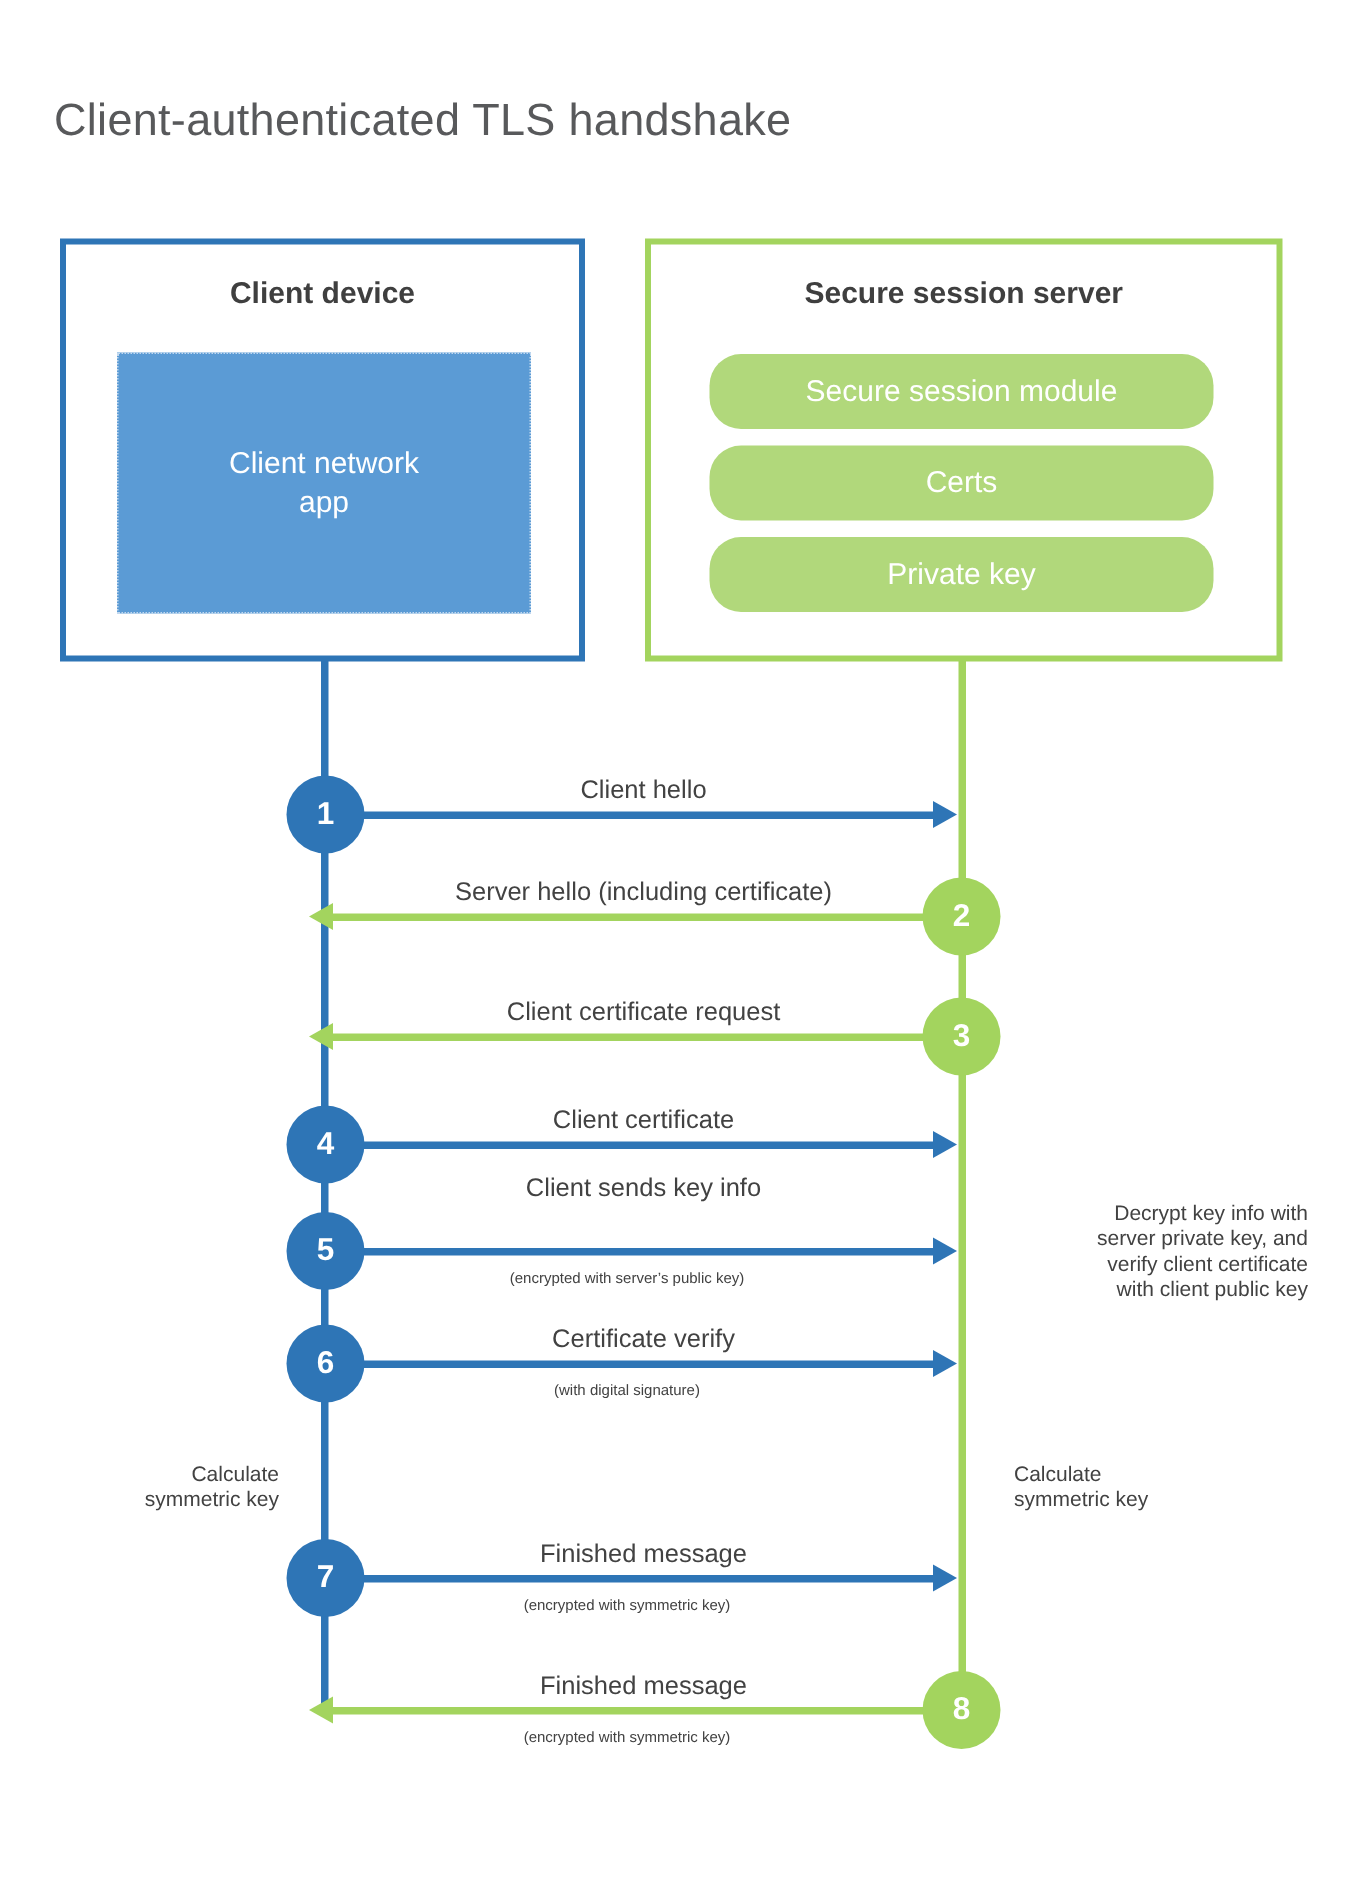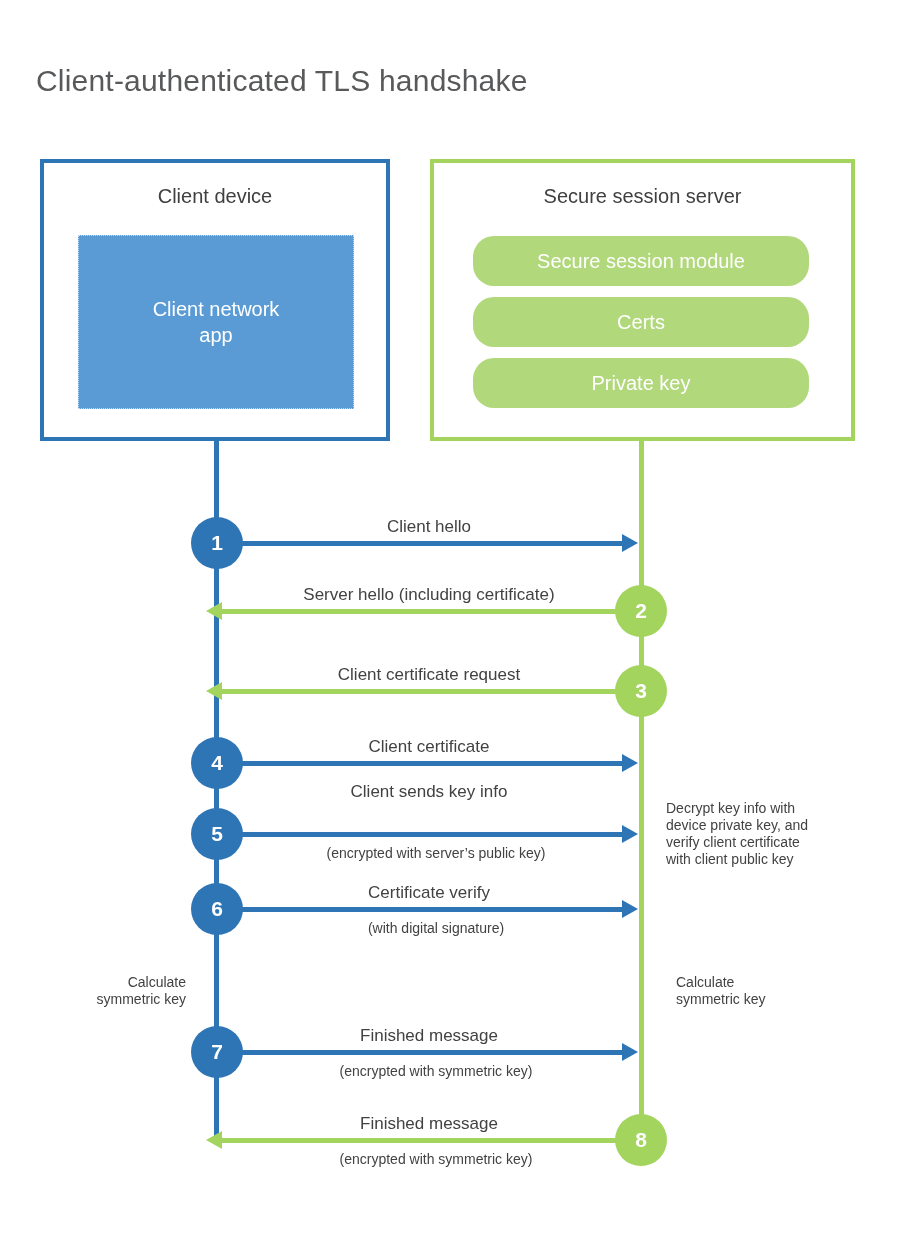--- a/index.html
+++ b/index.html
@@ -10,21 +10,21 @@
   }
   .title{
     position:absolute;left:36px;top:28px;font-size:30px;font-weight:300;
     color:#58595b;letter-spacing:0.2px;
   }
   
   .actor-box{position:absolute;top:123px;height:282px;background:#ffffff;box-sizing:border-box;}
   .client-box{left:40px;width:350px;border:4px solid #2e75b6;}
   .server-box{left:430px;width:425px;border:4px solid #a3d45e;}
   .actor-heading{
-    margin-top:22px;text-align:center;font-size:20px;font-weight:400;color:#3f3f3f;
+    margin-top:22px;text-align:center;font-size:20px;font-weight:700;color:#3f3f3f;
   }
   .app-box{
     position:absolute;left:78px;top:199px;width:276px;height:174px;
     background:#5b9bd5;border:1px dotted #c3d9ef;box-sizing:border-box;
     display:flex;align-items:center;justify-content:center;text-align:center;
   }
   .app-box span{color:#ffffff;font-size:20px;line-height:26px;display:block;max-width:160px;}
   .server-bar{
     position:absolute;left:473px;width:336px;height:50px;background:#b1d87b;
     display:flex;align-items:center;justify-content:center;
@@ -48,26 +48,26 @@
     color:#ffffff;font-size:21px;font-weight:700;
   }
   .circle.blue{background:#2e75b6;}
   .circle.green{background:#a3d45e;}
   
   .msg-label{
     position:absolute;left:217px;width:424px;text-align:center;
     font-size:17px;color:#424242;height:22px;line-height:22px;
   }
   .msg-sub{
-    position:absolute;left:224px;width:424px;text-align:center;
-    font-size:14px;color:#424242;height:18px;line-height:18px;
+    position:absolute;left:206px;width:424px;text-align:center;
+    font-size:10px;color:#424242;height:18px;line-height:18px;
   }
   
   .note{position:absolute;font-size:14px;color:#424242;line-height:17px;}
-  .note-decrypt{left:666px;top:764px;width:180px;text-align:left;}
+  .note-decrypt{left:692px;top:764px;width:180px;text-align:right;}
   .note-calc-left{left:60px;top:938px;width:126px;text-align:right;}
   .note-calc-right{left:676px;top:938px;width:130px;text-align:left;}
 </style>
 </head>
 <body>
 
 <div class="canvas">
 
   <div class="title">Client-authenticated TLS handshake</div>
 
@@ -143,21 +143,21 @@
   <div class="arrow-line green" style="left:220px;top:1102px;width:421px"></div>
   <div class="ah ah-l green" style="left:206px;top:1095px"></div>
   <div class="circle green" style="left:615px;top:1078px">
       <span>8</span>
     </div>
   <div class="msg-label" style="top:1077px">Finished message</div>
   <div class="msg-sub" style="top:1114px">(encrypted with symmetric key)</div>
 
   <div class="note note-decrypt">
     <div>Decrypt key info with</div>
-    <div>device private key, and</div>
+    <div>server private key, and</div>
     <div>verify client certificate</div>
     <div>with client public key</div>
   </div>
   <div class="note note-calc-left">
     <div>Calculate</div>
     <div>symmetric key</div>
   </div>
   <div class="note note-calc-right">
     <div>Calculate</div>
     <div>symmetric key</div>

